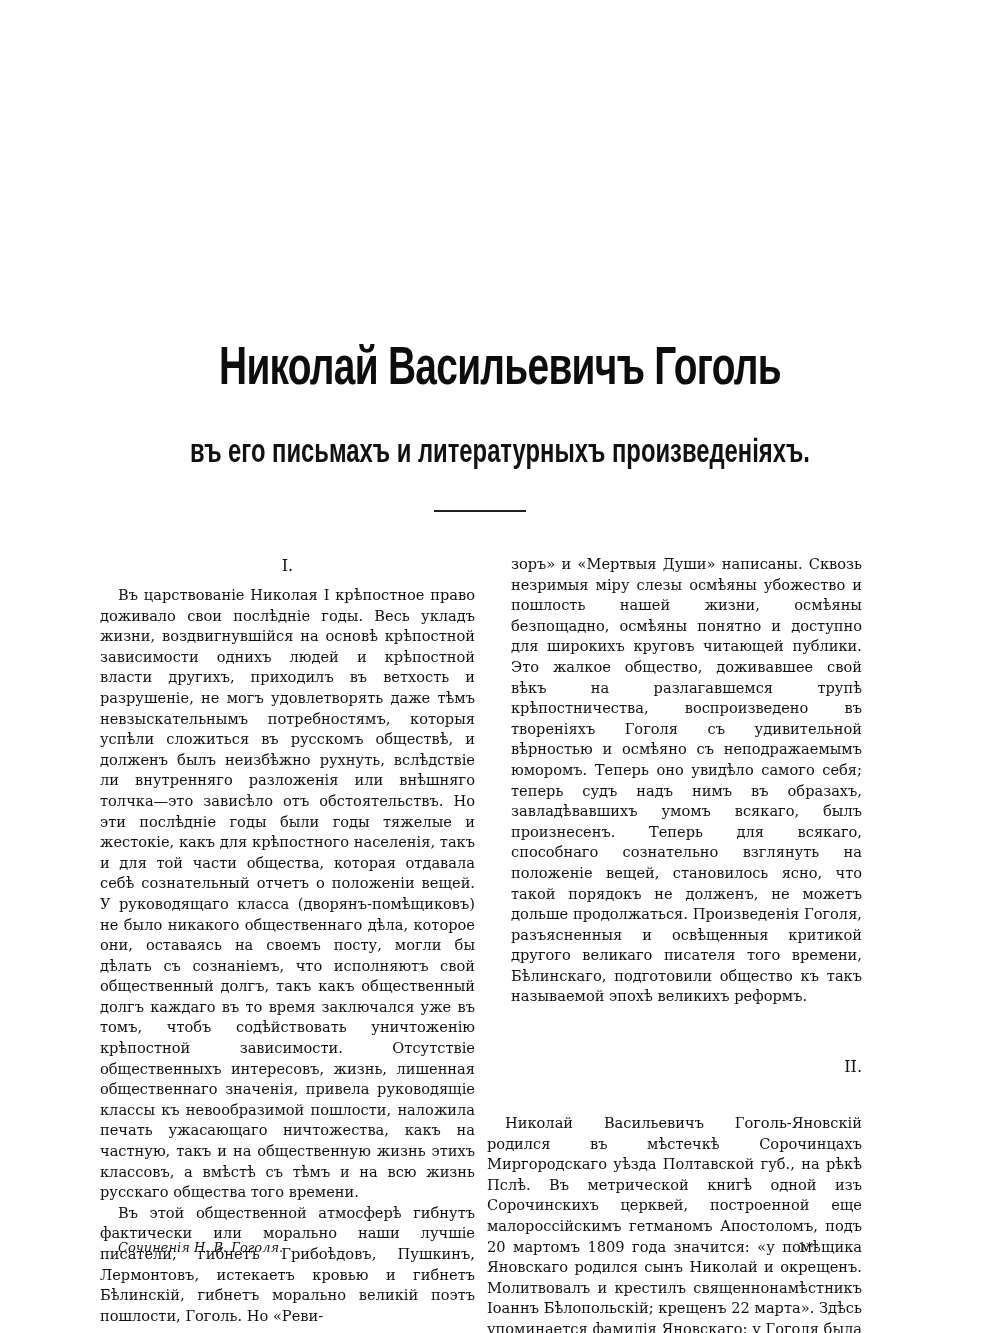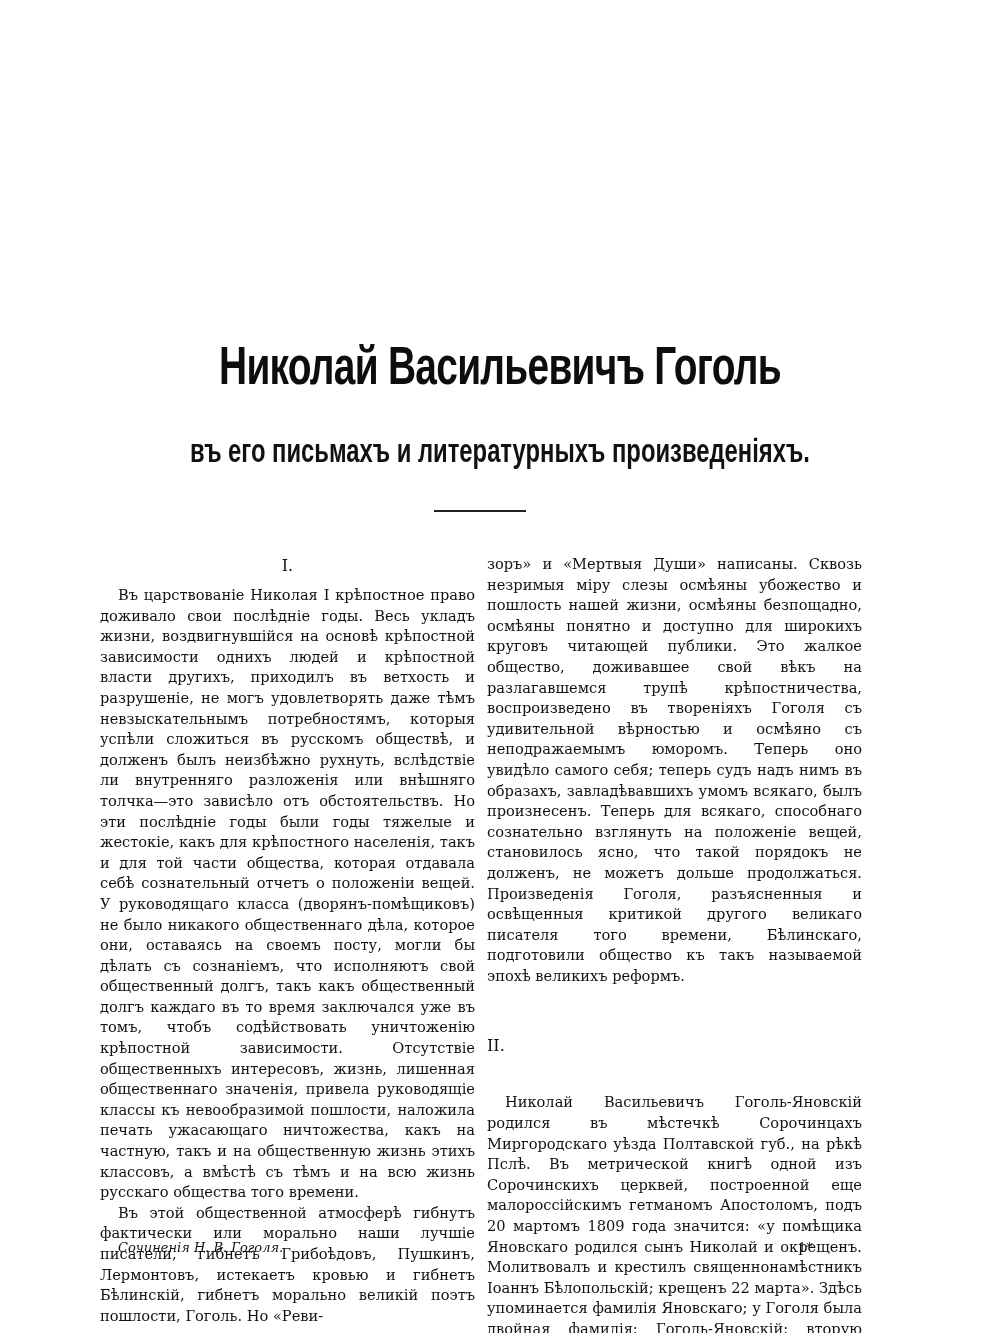--- a/index.html
+++ b/index.html
@@ -14,22 +14,22 @@
            font-family: "Liberation Sans", sans-serif; font-weight: bold; font-size: 34px;
            line-height: 44px; transform: scaleX(0.7); transform-origin: 50% 50%; color: #111; }
   .rule { position: absolute; left: 434px; top: 510px; width: 92px; height: 0;
           border-top: 2px solid #222; }
   .col { position: absolute; top: 556px; width: 375px; font-size: 14.6px; line-height: 20.6px;
          text-align: justify; hyphens: manual; }
   .col-left { left: 100px; }
   .col-right { left: 487px; top: 554px; }
   .section-num { text-align: center; font-size: 16px; line-height: 20px; margin: 0 0 9px 0; }
   .para { margin: 0; text-indent: 18px; }
-  .para.cont { text-indent: 0; }
-  .sec2 { text-align: left; font-size: 16px; line-height: 20px; margin: 50px 0 36px 0; }
+  .para.cont { text-indent: 0; margin-left: 24px; }
+  .sec2 { text-align: right; font-size: 16px; line-height: 20px; margin: 50px 0 36px 0; }
   .footer-left { position: absolute; left: 118px; top: 1240px; font-size: 13px; font-style: italic; }
   .footer-right { position: absolute; left: 798px; top: 1240px; font-size: 13px; }
 </style>
 </head>
 <body>
 
 <div class="page">
   <div class="title">Николай Васильевичъ Гоголь</div>
   <div class="subtitle">въ его письмахъ и литературныхъ произведеніяхъ.</div>
   <div class="rule"></div>

